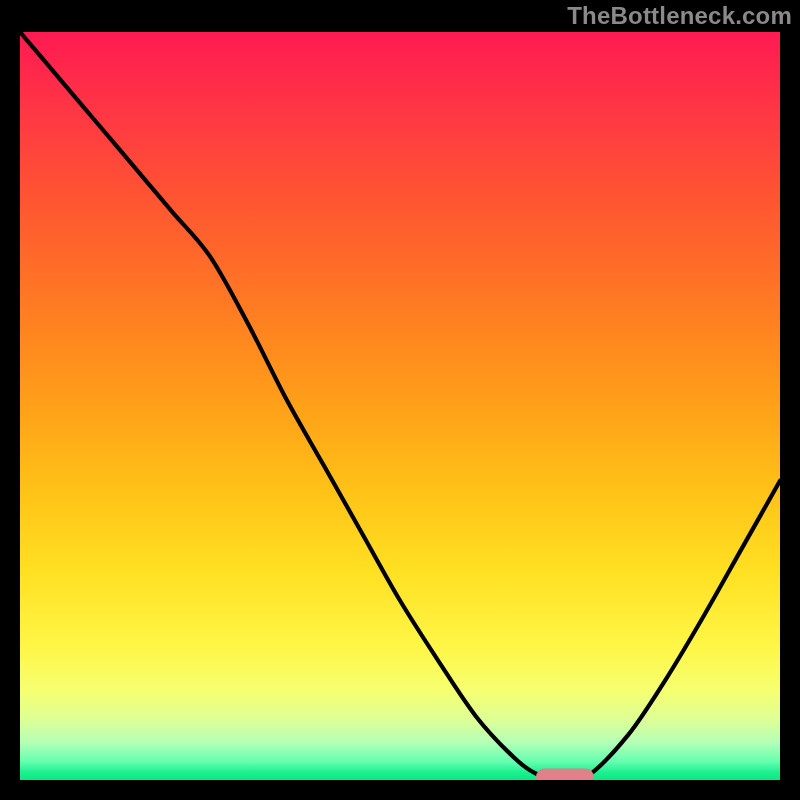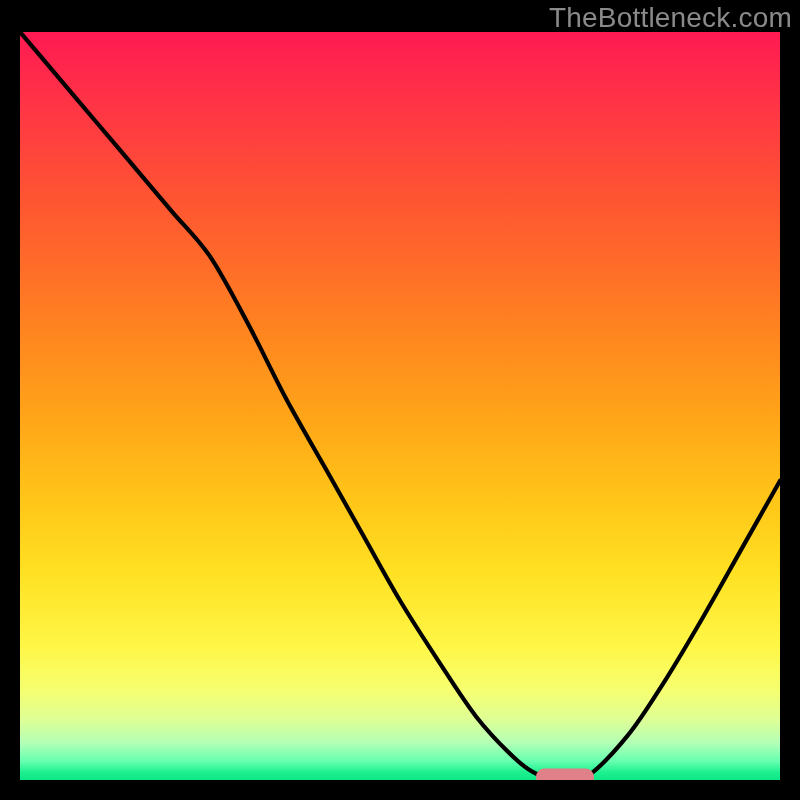--- a/index.html
+++ b/index.html
@@ -14,22 +14,22 @@
     position: relative;
     width: 800px;
     height: 800px;
     background: #000000;
   }
   .watermark {
     position: absolute;
     top: 2px;
     right: 8px;
     font-family: Arial, Helvetica, sans-serif;
-    font-size: 28px;
-    font-weight: 400;
+    font-size: 24px;
+    font-weight: 700;
     color: #8a8a8a;
     z-index: 10;
     letter-spacing: 0.2px;
   }
   .plot {
     position: absolute;
     left: 20px;
     right: 20px;
     top: 32px;
     bottom: 20px;

